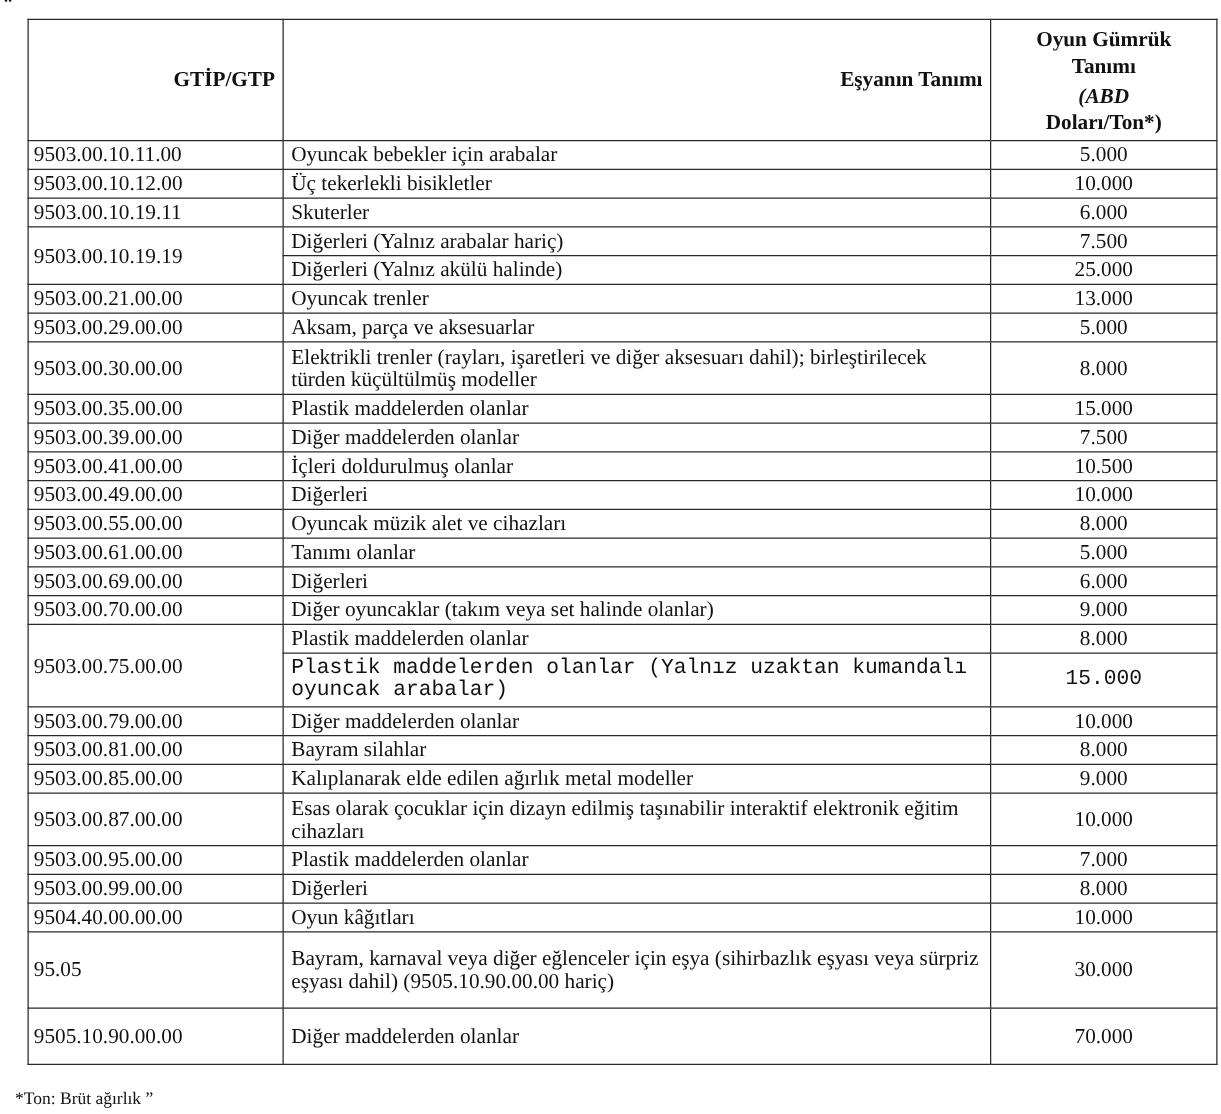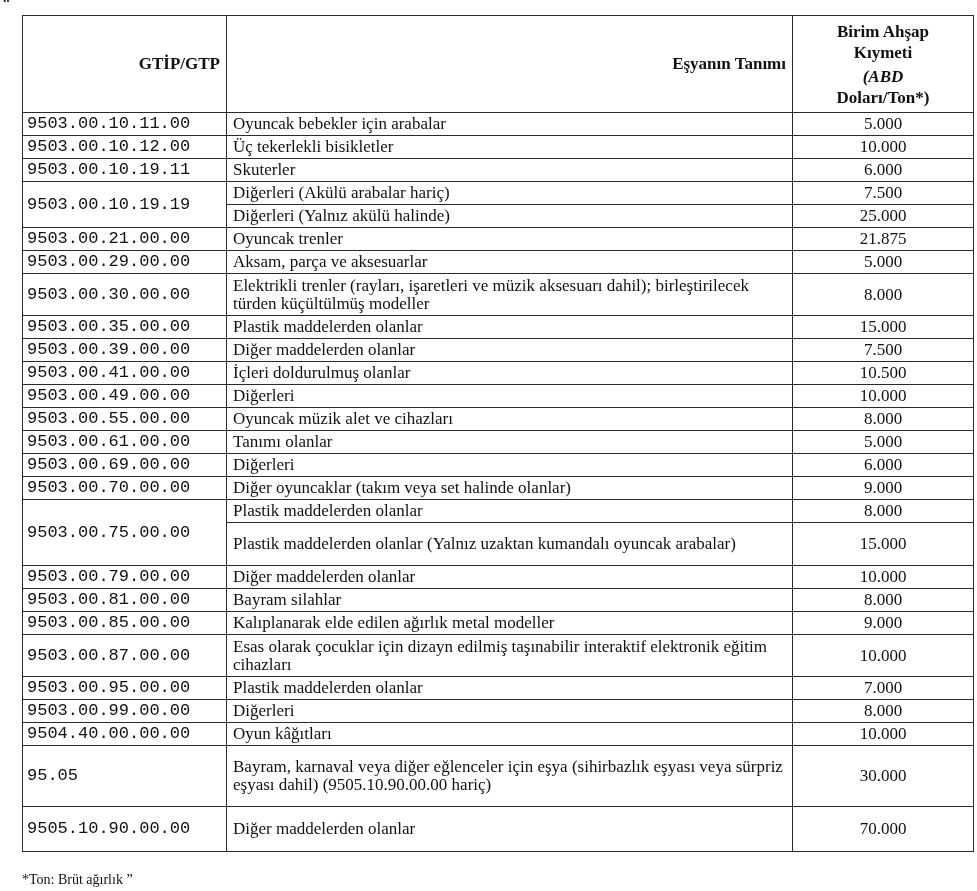--- a/index.html
+++ b/index.html
@@ -24,48 +24,48 @@
       padding: 0 6px;
       vertical-align: middle;
     }
     table.tariff th {
       font-weight: bold; font-size: 17px; line-height: 20px; text-align: right;
       height: 96px;
     }
     table.tariff th.val-head { text-align: center; line-height: 21px; }
     table.tariff th .subhead { display: block; margin-top: 3px; font-style: italic; }
     table.tariff td { height: 22px; }
-    table.tariff td.code { padding-left: 4px; font-family: Liberation Mono, monospace; }
+    table.tariff td.code { padding-left: 4px; }
     table.tariff td.value { text-align: center; }
     table.tariff tr.h2 td { height: 41px; }
-    table.tariff tr.h2d td.desc, table.tariff tr.h2d td.value { height: 42px; }
+    table.tariff tr.h2d td.desc, table.tariff tr.h2d td.value { height: 42px; font-family: Liberation Mono, monospace; }
     table.tariff tr.h3 td { height: 60px; }
     table.tariff tr.hlast td { height: 44px; }
     .footnote {
-      position: absolute; left: 22px; top: 872px; font-size: 14px; line-height: 16px;
+      position: absolute; left: 12px; top: 872px; font-size: 14px; line-height: 16px;
     }
   </style>
 </head>
 <body>
 
 <div class="open-quote">“</div>
 
 <table class="tariff">
   <colgroup>
       <col class="c1">
       <col class="c2">
       <col class="c3">
     </colgroup>
   <thead>
     <tr>
       <th>GTİP/GTP</th>
       <th>Eşyanın Tanımı</th>
       <th class="val-head">
-        <span>Birim Ahşap</span><br>
-        <span>Kıymeti</span><br>
+        <span>Oyun Gümrük</span><br>
+        <span>Tanımı</span><br>
         <span class="subhead">(ABD</span>
         <span>Doları/Ton*)</span>
       </th>
     </tr>
   </thead>
   <tbody>
     <tr>
       <td class="code">9503.00.10.11.00</td>
       <td class="desc">Oyuncak bebekler için arabalar</td>
       <td class="value">5.000</td>
@@ -75,40 +75,40 @@
       <td class="desc">Üç tekerlekli bisikletler</td>
       <td class="value">10.000</td>
     </tr>
     <tr>
       <td class="code">9503.00.10.19.11</td>
       <td class="desc">Skuterler</td>
       <td class="value">6.000</td>
     </tr>
     <tr>
       <td class="code" rowspan="2">9503.00.10.19.19</td>
-      <td class="desc">Diğerleri (Akülü arabalar hariç)</td>
+      <td class="desc">Diğerleri (Yalnız arabalar hariç)</td>
       <td class="value">7.500</td>
     </tr>
     <tr>
       <td class="desc">Diğerleri (Yalnız akülü halinde)</td>
       <td class="value">25.000</td>
     </tr>
     <tr>
       <td class="code">9503.00.21.00.00</td>
       <td class="desc">Oyuncak trenler</td>
-      <td class="value">21.875</td>
+      <td class="value">13.000</td>
     </tr>
     <tr>
       <td class="code">9503.00.29.00.00</td>
       <td class="desc">Aksam, parça ve aksesuarlar</td>
       <td class="value">5.000</td>
     </tr>
     <tr class="h2">
       <td class="code">9503.00.30.00.00</td>
-      <td class="desc">Elektrikli trenler (rayları, işaretleri ve müzik aksesuarı dahil); birleştirilecek türden küçültülmüş modeller</td>
+      <td class="desc">Elektrikli trenler (rayları, işaretleri ve diğer aksesuarı dahil); birleştirilecek türden küçültülmüş modeller</td>
       <td class="value">8.000</td>
     </tr>
     <tr>
       <td class="code">9503.00.35.00.00</td>
       <td class="desc">Plastik maddelerden olanlar</td>
       <td class="value">15.000</td>
     </tr>
     <tr>
       <td class="code">9503.00.39.00.00</td>
       <td class="desc">Diğer maddelerden olanlar</td>

